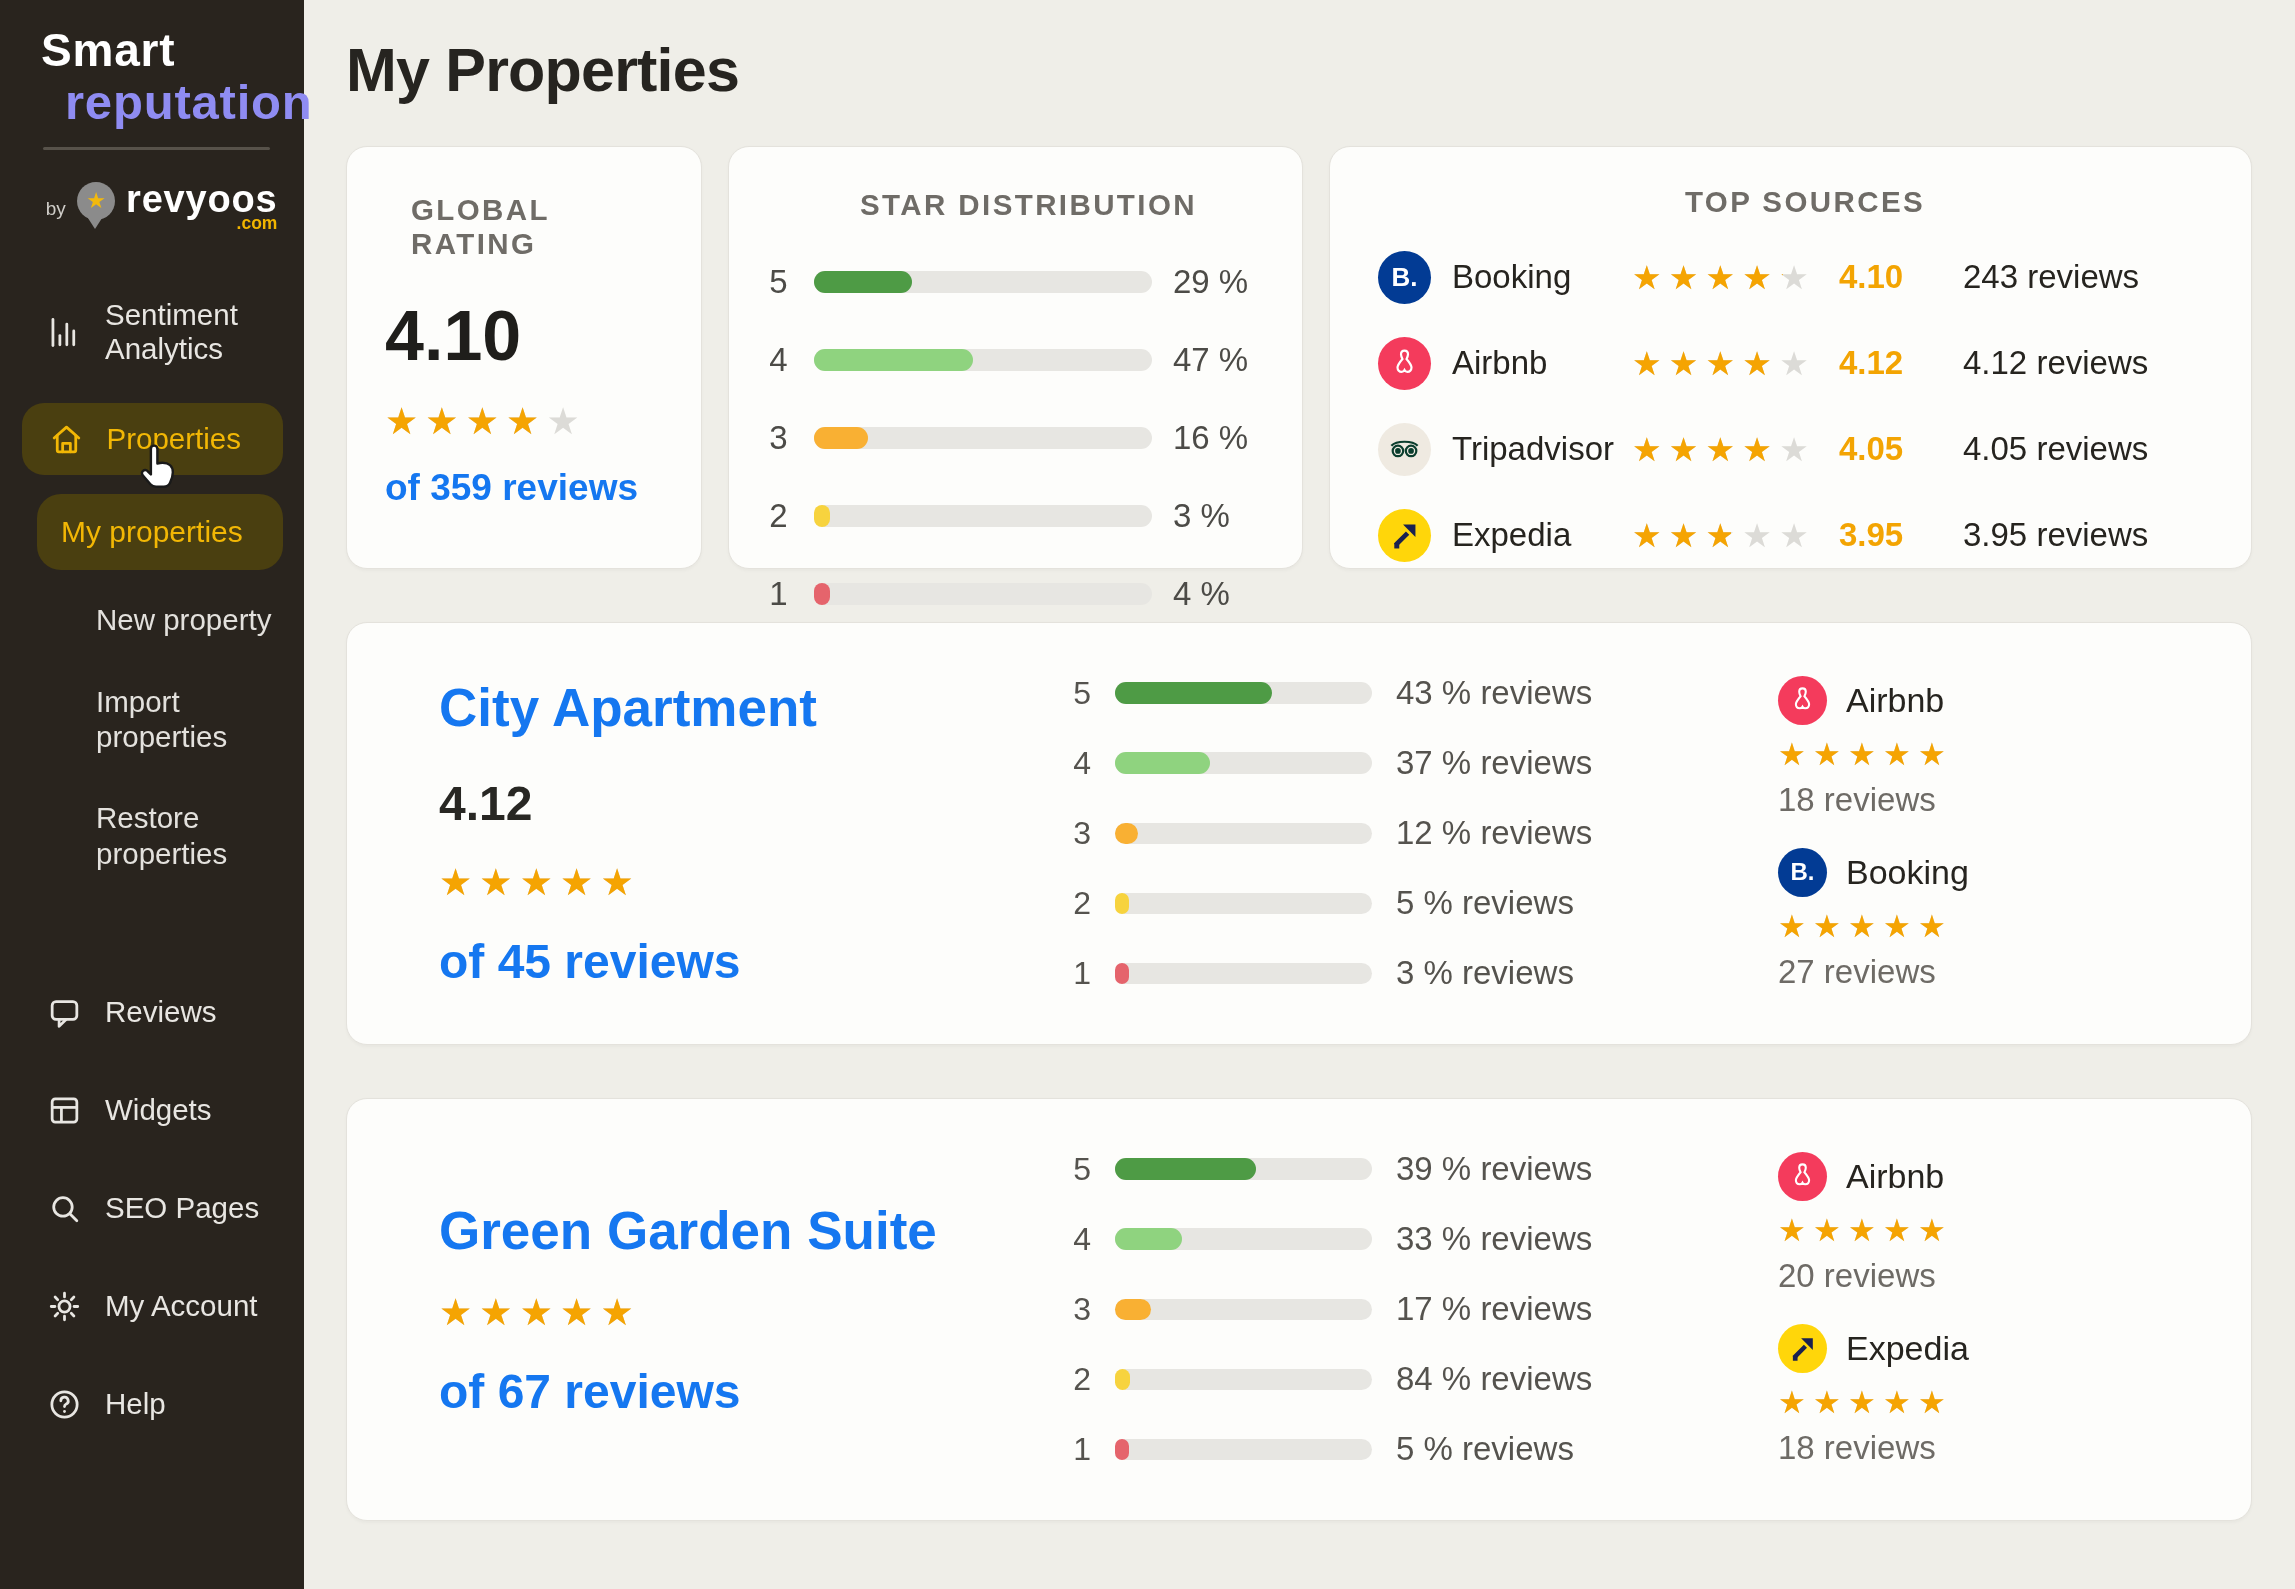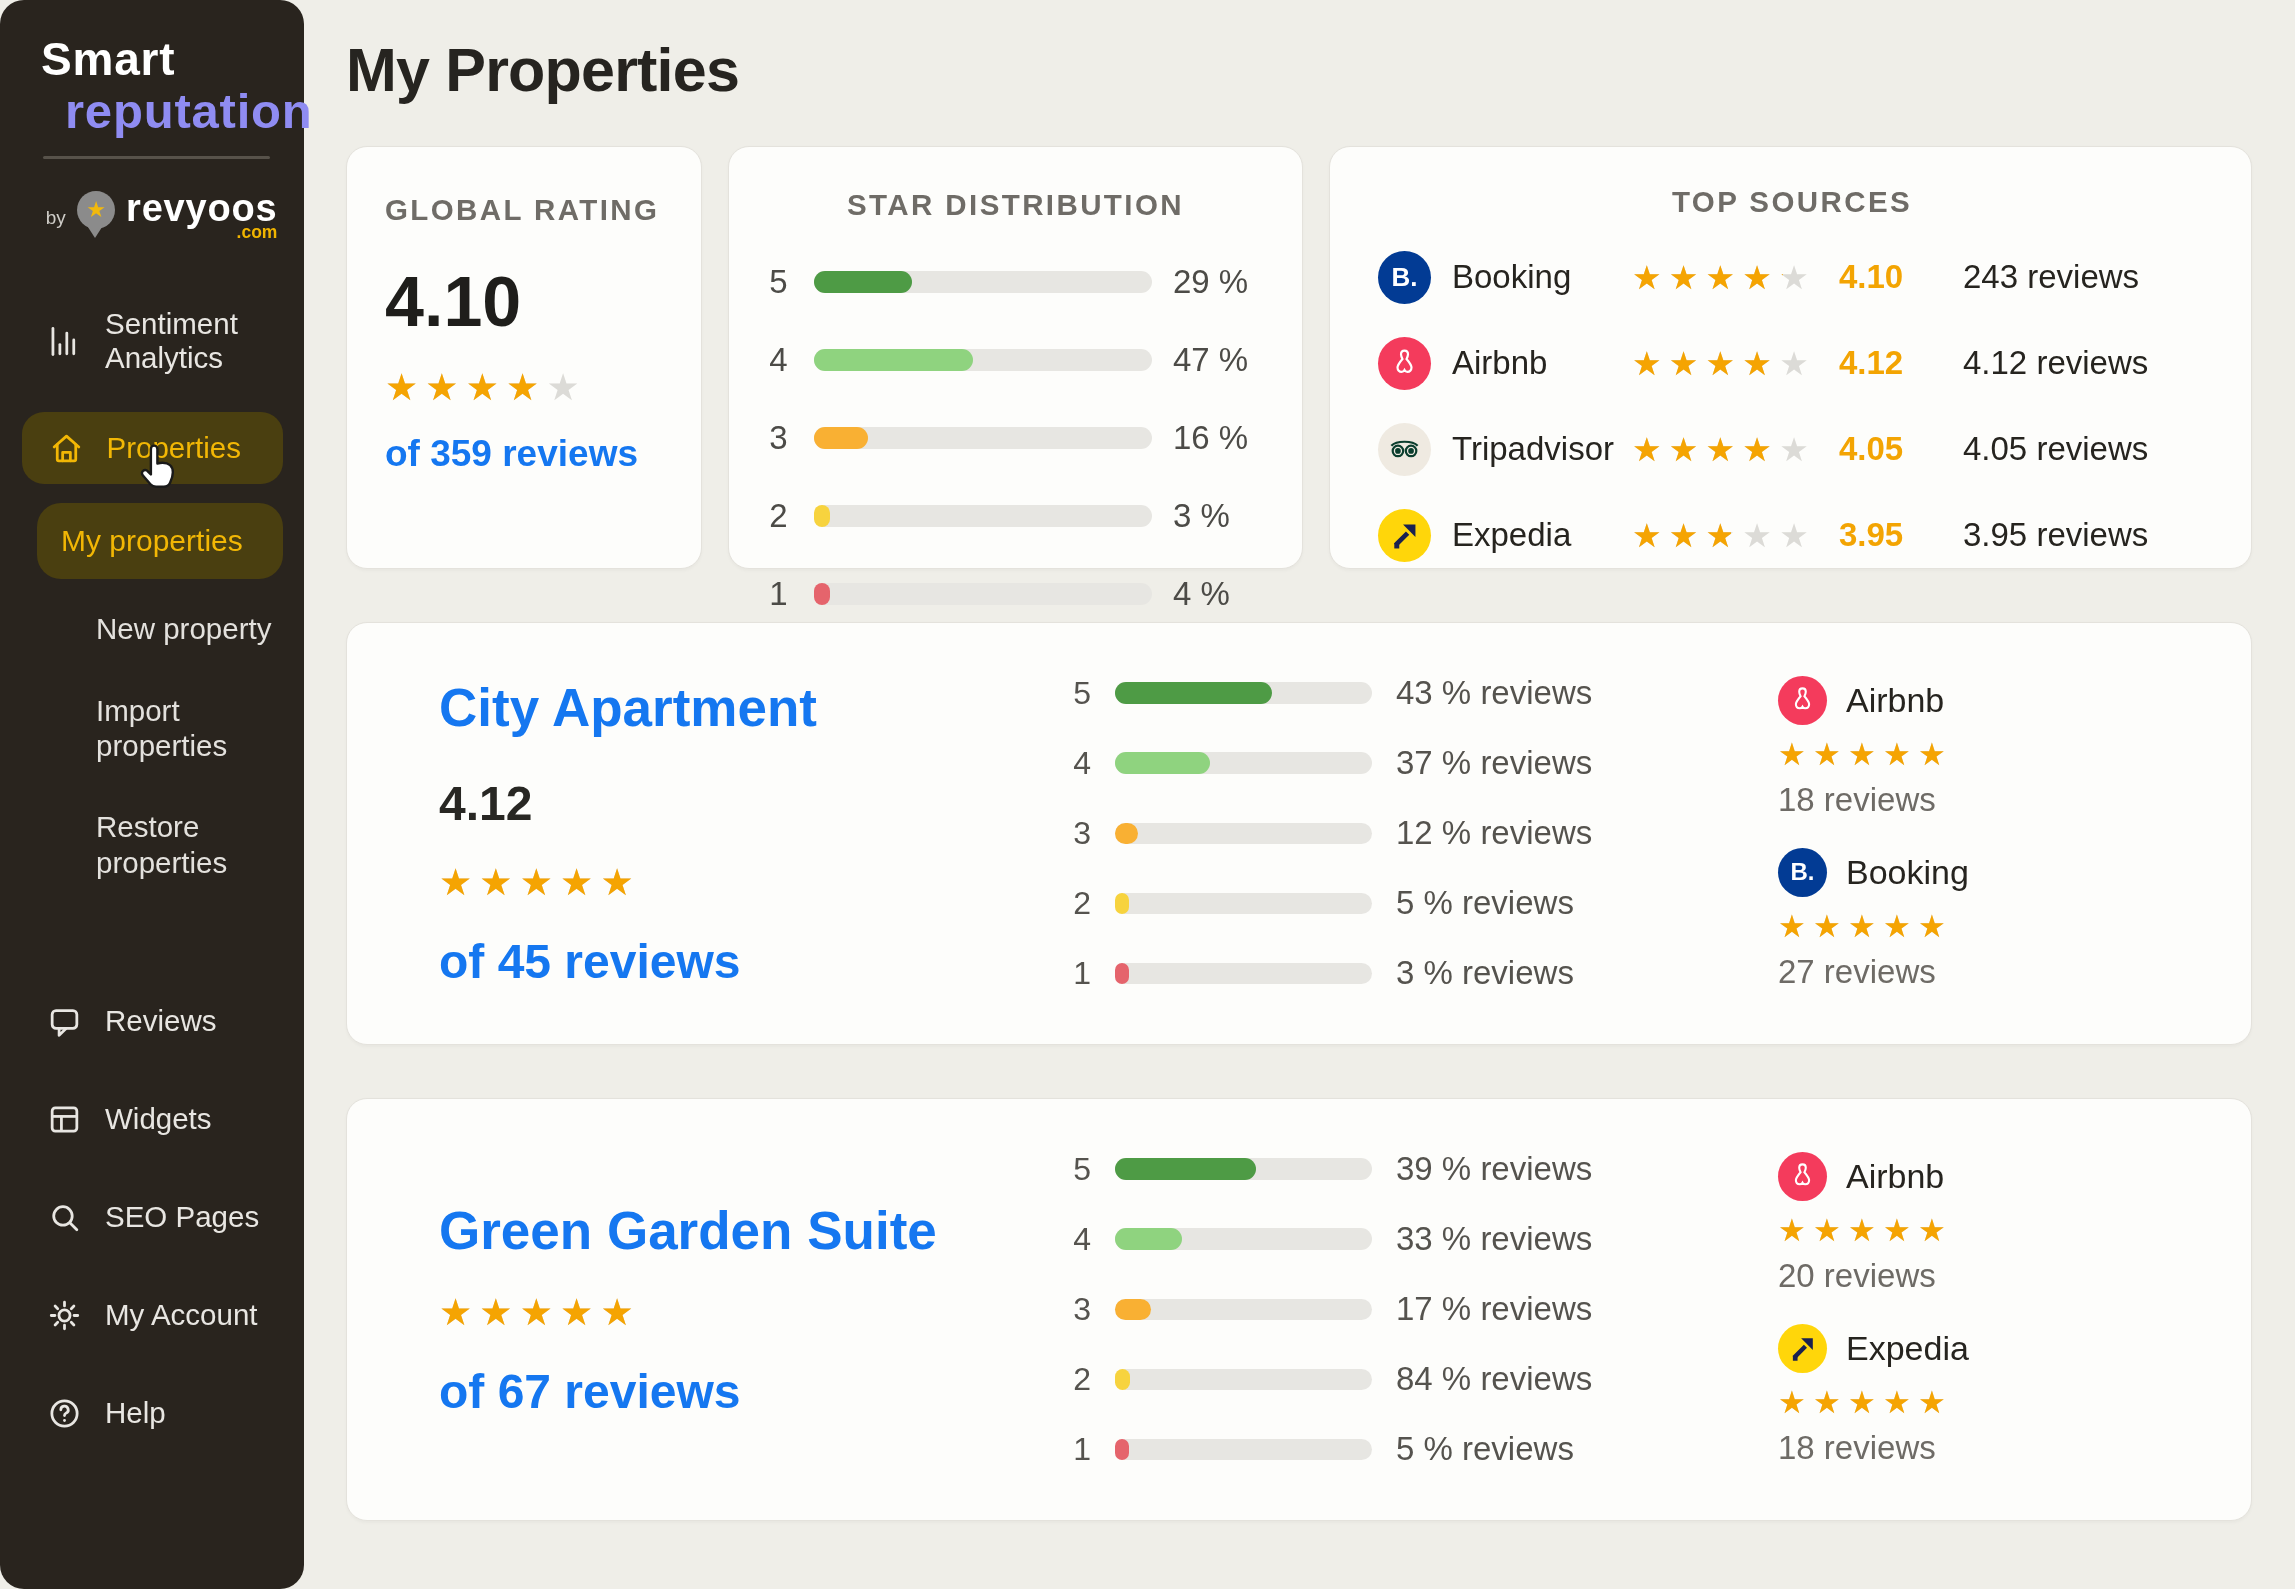--- a/index.html
+++ b/index.html
@@ -10,22 +10,21 @@
     font-family:"Liberation Sans",sans-serif;
     color:#26241F;
     overflow:hidden;
   }
   
   .sidebar{
     position:relative;
     flex:0 0 304px;width:304px;height:100%;
     background:#29241E;
     box-sizing:border-box;
-    padding-top:27px;
-    border-radius:24px;
+    padding-top:18px;
   }
   .logo{padding:4.8px 29px 0 41px;}
   .logo-smart{color:#FFFFFF;font-weight:700;font-size:46px;letter-spacing:0.8px;}
   .logo-rep{color:#8F8CF2;font-weight:700;font-size:49px;margin-left:24px;margin-top:-3.2px;letter-spacing:0.8px;}
   .logo-divider{height:2.4px;background:#57524A;margin:17.5px 4.8px 14.3px 1.6px;border-radius:1.6px;}
   .by-row{display:flex;align-items:flex-end;gap:9.6px;padding-left:4.8px;margin-top:32px;}
   .logo-by{color:#CFCDC8;font-size:19px;padding-bottom:11px;}
   .pin{position:relative;width:41px;height:49px;flex:0 0 41px;}
   .pin-head{position:absolute;top:0;left:1.6px;width:38px;height:38px;border-radius:50%;background:#8B8B8B;display:flex;align-items:center;justify-content:center;}
   .pin-tip{position:absolute;left:11px;top:33px;width:0;height:0;border-left:9.6px solid transparent;border-right:9.6px solid transparent;border-top:14.3px solid #8B8B8B;}
@@ -68,21 +67,21 @@
   .main{flex:1;box-sizing:border-box;padding:22px 43px 0 42px;}
   h1{margin:12.8px 0 41px 0;font-size:61px;font-weight:800;color:#262420;letter-spacing:-0.8px;}
   .card{
     background:#FDFDFB;
     border:1.6px solid #E4E2DC;
     border-radius:21px;
     box-sizing:border-box;
     box-shadow:0 1.6px 3.2px rgba(0,0,0,.03);
   }
   .summary-row{display:flex;gap:26px;}
-  .card-title{font-size:29.5px;font-weight:800;color:#6F6C67;letter-spacing:2.4px;}
+  .card-title{font-size:29.5px;font-weight:800;color:#6F6C67;letter-spacing:2.4px;margin-left:26px;}
   
   .card-global{width:356px;height:423px;padding:46px 32px 0 38px;}
   .global-rating{font-size:70px;font-weight:700;color:#1F1E1B;margin-top:35px;}
   .global-stars{margin-top:27px;}
   .global-link{display:inline-block;color:#1577F0;font-size:37px;font-weight:600;margin-top:27px;cursor:pointer;}
   
   .card-dist{width:575px;height:423px;padding:41px 35px 0 35px;}
   .card-dist .card-title{text-align:center;}
   .dist-rows{margin-top:41px;display:flex;flex-direction:column;gap:40px;}
   .dist-row{display:flex;align-items:center;gap:21px;}

